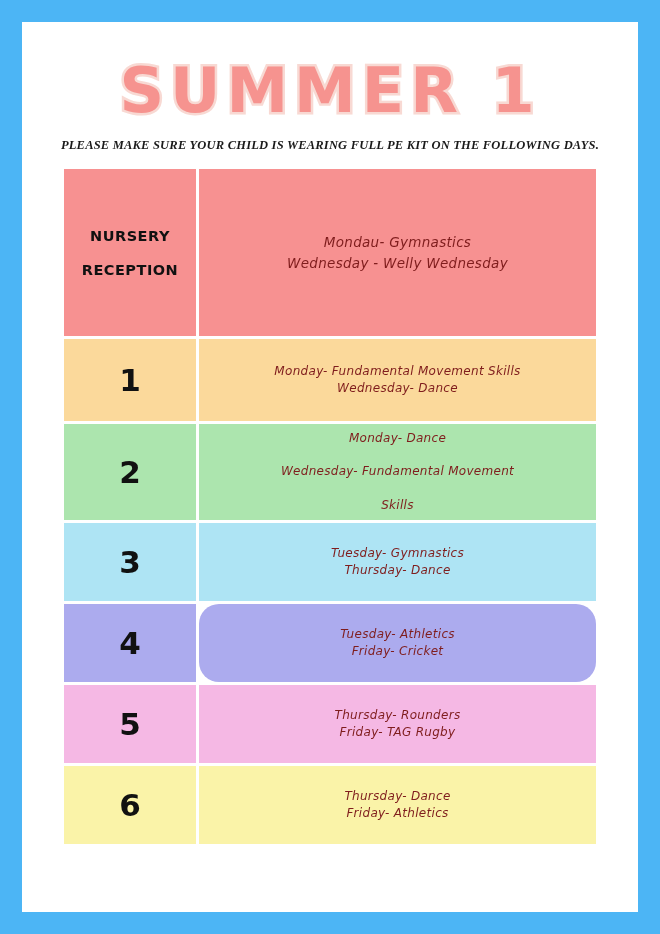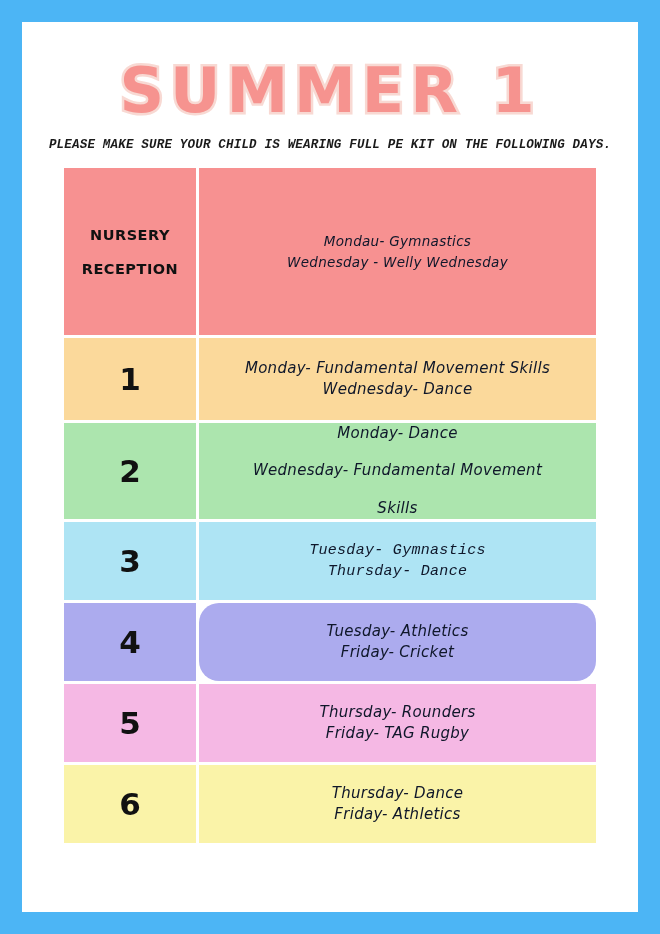--- a/index.html
+++ b/index.html
@@ -31,21 +31,21 @@
     font-weight: 900;
     letter-spacing: 6px;
     color: #F6938F;
     -webkit-text-stroke: 5px #F8D9D3;
     paint-order: stroke fill;
     line-height: 1;
   }
   .subtitle {
     margin: 16px 0 0 0;
     text-align: center;
-    font-family: Liberation Mono, monospace;
+    font-family: Liberation Serif, serif;
     font-size: 12.5px;
     font-style: italic;
     font-weight: 600;
     color: #1a1a1a;
     letter-spacing: 0.2px;
   }
   .table {
     margin: 16px auto 0 auto;
     width: 532px;
     border-collapse: separate;
@@ -82,24 +82,24 @@
   .cell-detail {
     flex: 1 1 auto;
     display: flex;
     flex-direction: column;
     align-items: center;
     justify-content: center;
     box-sizing: border-box;
     padding: 22px 8px;
     font-family: "DejaVu Sans", sans-serif;
     font-style: italic;
-    color: #0f172a;
+    color: #7f1d1d;
   }
   .cell-detail .line {
-    font-size: 15px;
+    font-size: 12px;
     line-height: 1.42;
     text-align: center;
     letter-spacing: 0.3px;
   }
   .row.nursery .cell-detail .line {
     font-size: 13.5px;
     line-height: 1.5;
   }
   .row.nursery .cell-detail .block + .block {
     margin-top: 16px;
@@ -153,21 +153,21 @@
         <div class="line">Monday- Dance</div>
         <div class="line">Wednesday- Fundamental Movement</div>
         <div class="line">Skills</div>
       </div>
     </div>
 
     <div class="row y3">
       <div class="cell-label" style="background: rgb(174, 228, 244);">
         <span class="yr">3</span>
       </div>
-      <div class="cell-detail" style="background: rgb(174, 228, 244); font-family: Liberation Mono, monospace;">
+      <div class="cell-detail" style="background: rgb(174, 228, 244);">
         <div class="line">Tuesday- Gymnastics</div>
         <div class="line">Thursday- Dance</div>
       </div>
     </div>
 
     <div class="row y4">
       <div class="cell-label" style="background: rgb(172, 171, 238);">
         <span class="yr">4</span>
       </div>
       <div class="cell-detail" style="background: rgb(172, 171, 238); border-radius: 20px;">

